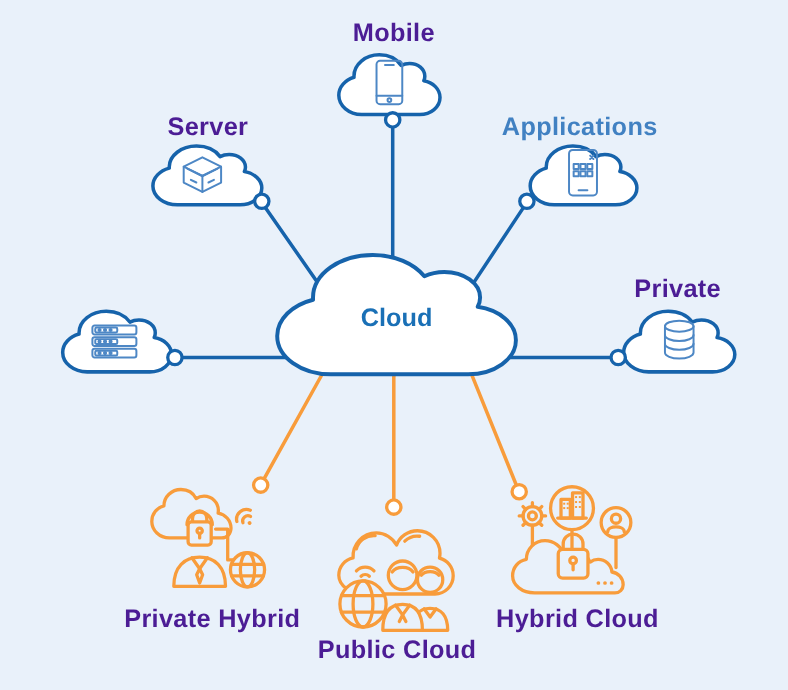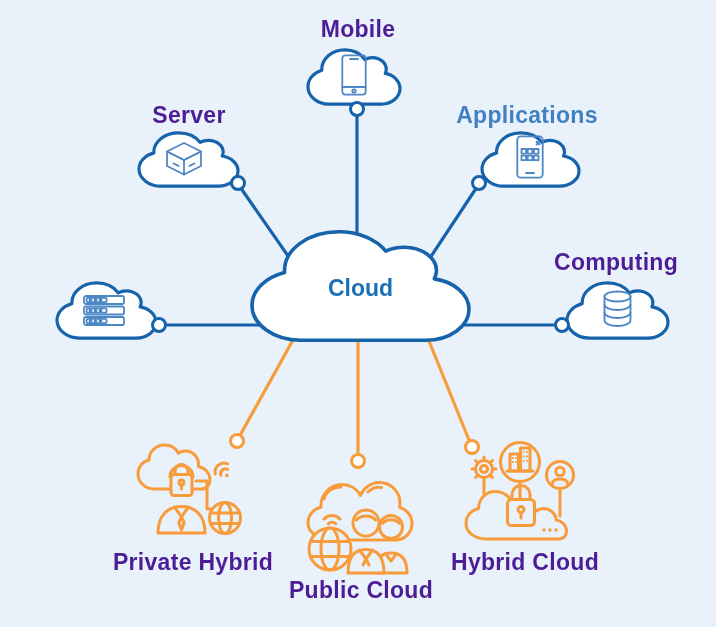--- a/index.html
+++ b/index.html
@@ -41,21 +41,21 @@
     <line class="blue-line" x1="160" y1="325" x2="290" y2="325"></line>
     <line class="blue-line" x1="561" y1="325" x2="440" y2="325"></line>
     <line class="orange-line" x1="293" y1="340" x2="238" y2="439"></line>
     <line class="orange-line" x1="358" y1="342" x2="358" y2="459"></line>
     <line class="orange-line" x1="429" y1="341" x2="471" y2="445"></line>
   </svg>
 
   <div class="label" style="left:358px;top:16px">Mobile</div>
   <div class="label" style="left:189px;top:102px">Server</div>
   <div class="label blue" style="left:527px;top:102px">Applications</div>
-  <div class="label" style="left:616px;top:249px">Computing</div>
+  <div class="label" style="left:616px;top:249px">Private</div>
   <div class="label" style="left:193px;top:549px">Private Hybrid</div>
   <div class="label" style="left:525px;top:549px">Hybrid Cloud</div>
   <div class="label" style="left:361px;top:577px">Public Cloud</div>
 
   <div class="node" style="left:252px;top:224px;width:217px;height:124px">
     <svg class="cloud-svg" viewBox="0 0 640 512" preserveAspectRatio="none">
       <path class="cloud-path" style="stroke-width:3.6" vector-effect="non-scaling-stroke" d="M0 336c0 79.5 64.5 144 144 144l368 0c70.7 0 128-57.3 128-128c0-61.9-44-113.6-102.4-125.4c4.1-10.7 6.4-22.4 6.4-34.6c0-53-43-96-96-96c-19.7 0-38.1 6-53.3 16.2C367 64.2 315.3 32 256 32C167.6 32 96 103.6 96 192c0 2.7 .1 5.4 .2 8.1C40.2 219.8 0 273.2 0 336z"></path>
     </svg>
     <div class="center-text">
       <span>Cloud</span>

